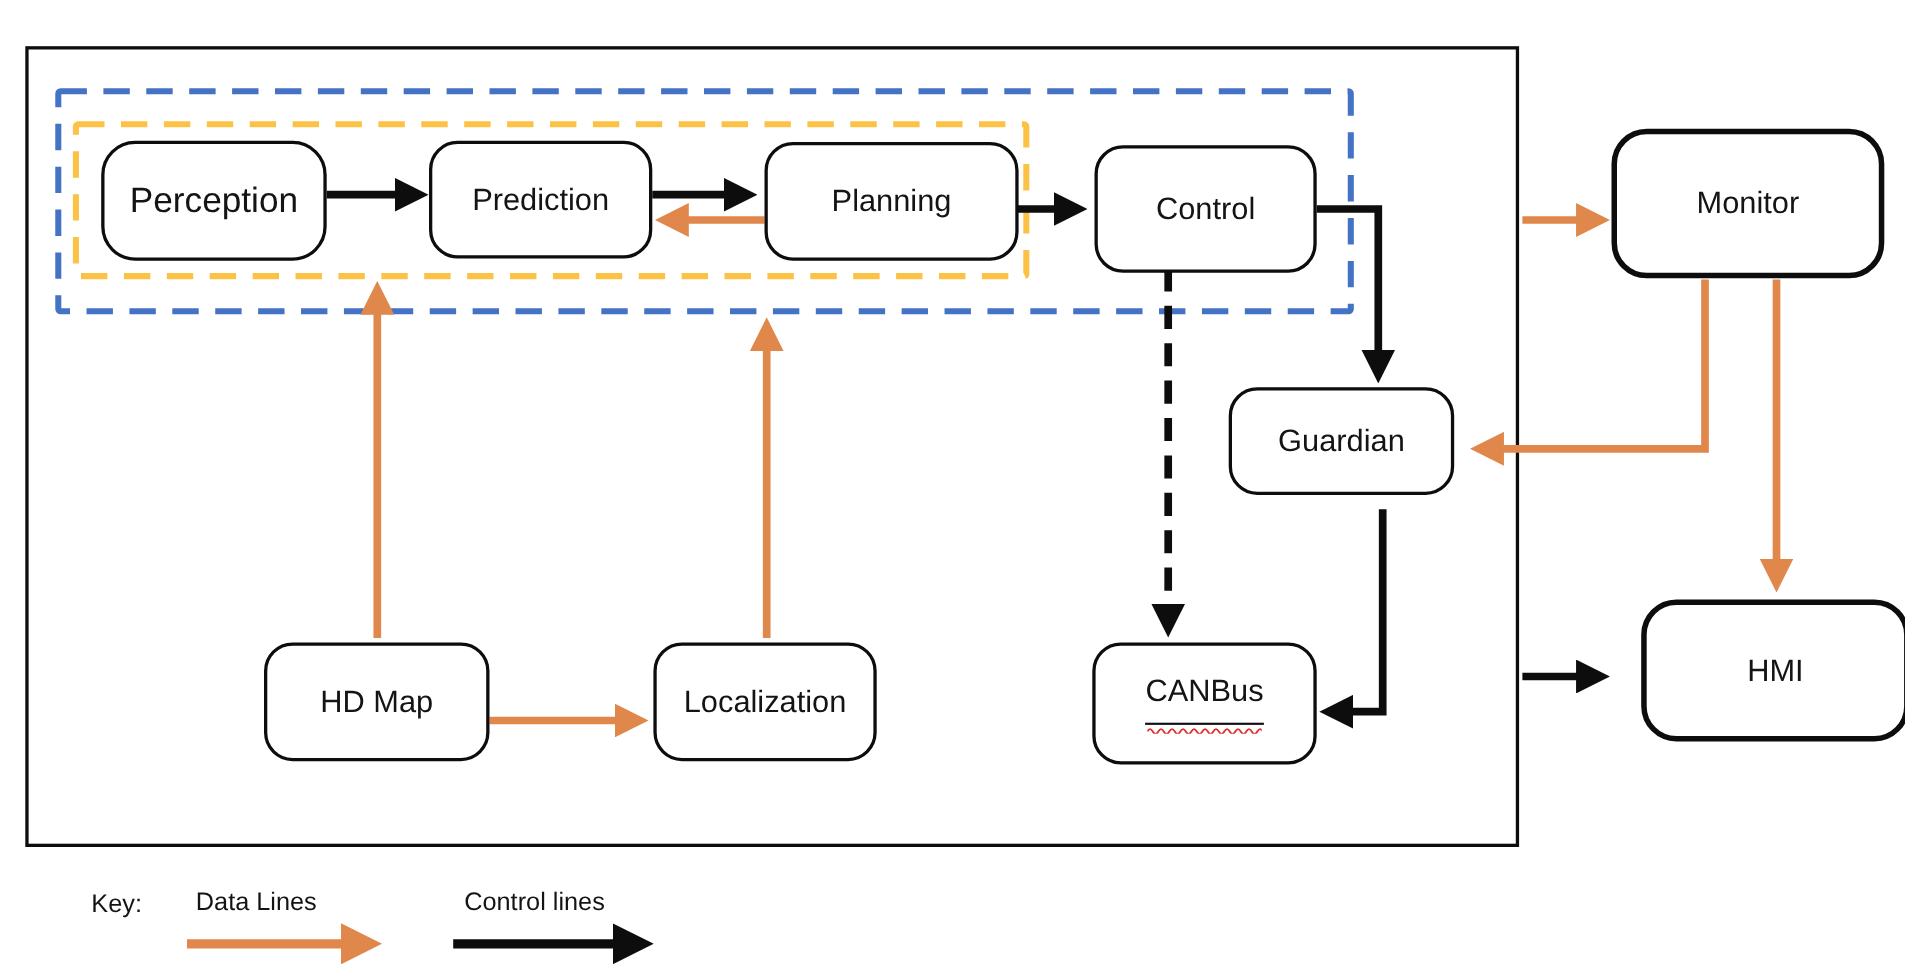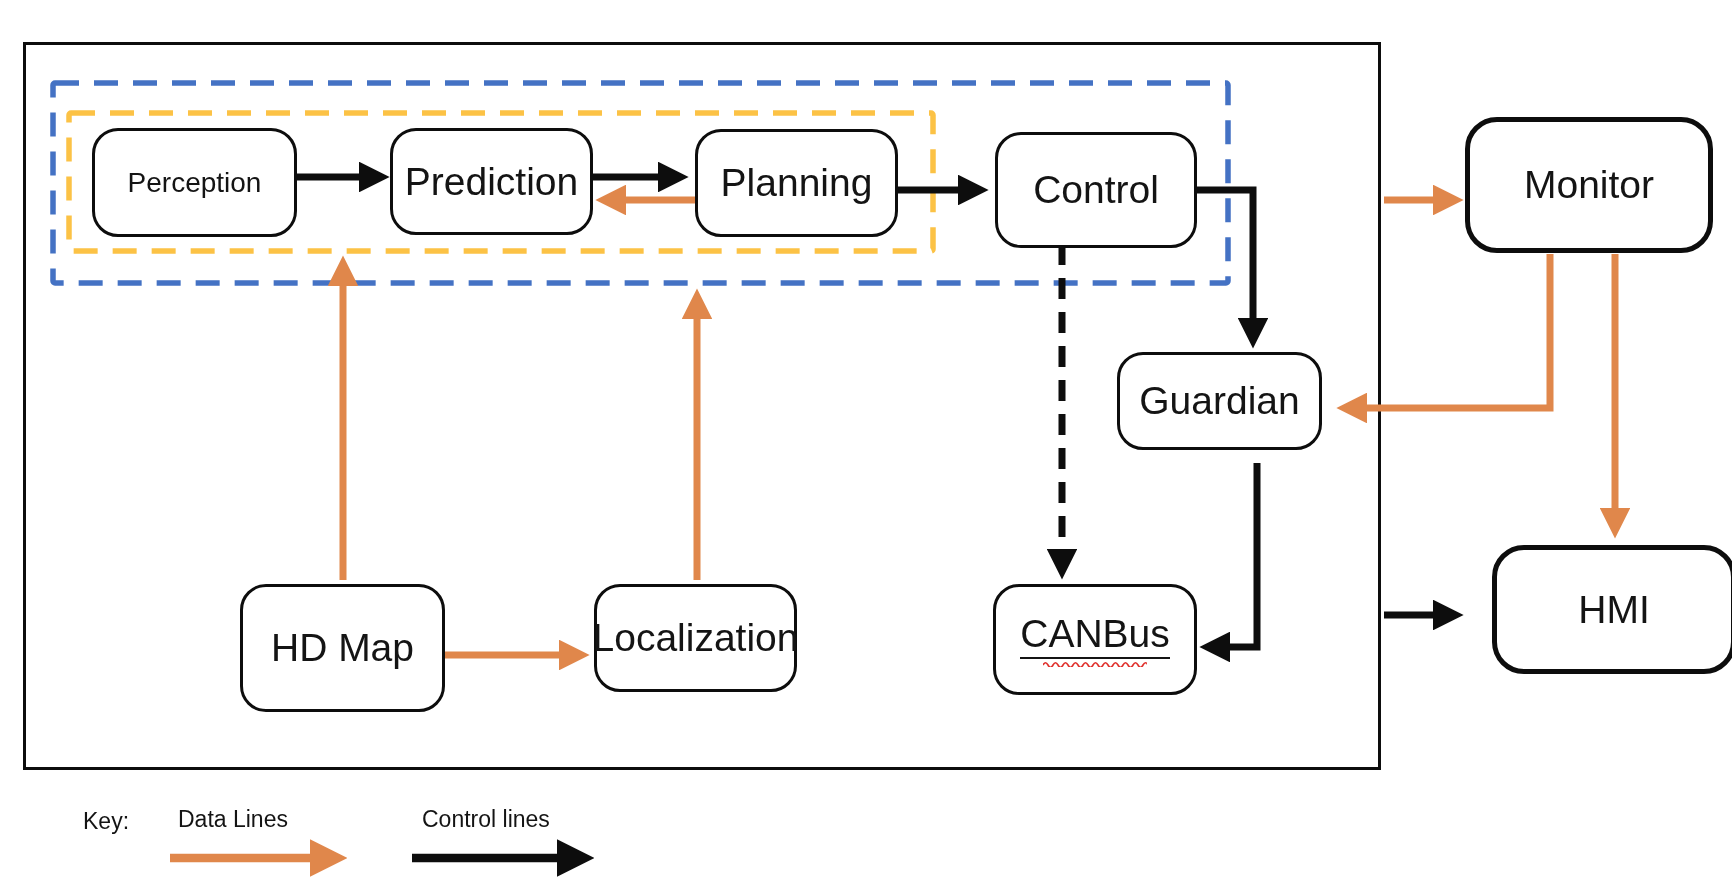--- a/index.html
+++ b/index.html
@@ -10,37 +10,37 @@
     font-family:"Liberation Sans","DejaVu Sans",sans-serif;
     overflow:hidden;
   }
   #outer-frame{
     position:absolute;left:23px;top:42px;width:1358px;height:728px;
     border:3px solid #0d0d0d;box-sizing:border-box;background:transparent;
   }
   .node{
     position:absolute;display:flex;align-items:center;justify-content:center;
     background:#ffffff;border:3.5px solid #0d0d0d;border-radius:26px;
-    box-sizing:border-box;color:#141414;font-size:39px;
+    box-sizing:border-box;color:#141414;font-size:28px;
     z-index:3;
   }
   .node.big{border-width:5px;border-radius:32px;text-align:center;}
   .node .lbl{white-space:nowrap;}
-  #node-perception{left:92px;top:128px;width:205px;height:109px;font-size:28px;}
+  #node-perception{left:92px;top:128px;width:205px;height:109px;font-size:32px;border-radius:31px;}
   #node-prediction{left:390px;top:128px;width:203px;height:107px;}
-  #node-planning{left:695px;top:129px;width:203px;height:108px;}
+  #node-planning{left:695px;top:129px;width:231px;height:108px;}
   #node-control{left:995px;top:132px;width:202px;height:116px;}
   #node-guardian{left:1117px;top:352px;width:205px;height:98px;}
   #node-canbus{left:993px;top:584px;width:204px;height:111px;}
-  #node-hdmap{left:240px;top:584px;width:205px;height:128px;}
+  #node-hdmap{left:240px;top:584px;width:205px;height:108px;}
   #node-localization{left:594px;top:584px;width:203px;height:108px;}
   #node-monitor{left:1465px;top:117px;width:248px;height:136px;}
   #node-hmi{left:1492px;top:545px;width:244px;height:129px;}
   #canbus-label-wrap{display:flex;flex-direction:column;align-items:center;}
-  #canbus-label-wrap .lbl{border-bottom:2.5px solid #141414;padding-bottom:1px;}
+  #canbus-label-wrap .lbl{border-bottom:2.5px solid #141414;padding-bottom:13px;}
   #canbus-squiggle{margin-top:1px;}
   svg.layer{position:absolute;left:0;top:0;z-index:2;}
   .key-text{position:absolute;color:#141414;font-size:23px;white-space:nowrap;z-index:3;}
   #key-title{left:83px;top:808px;}
   #key-data-label{left:178px;top:806px;}
   #key-control-label{left:422px;top:806px;}
 </style>
 </head>
 <body>
 

